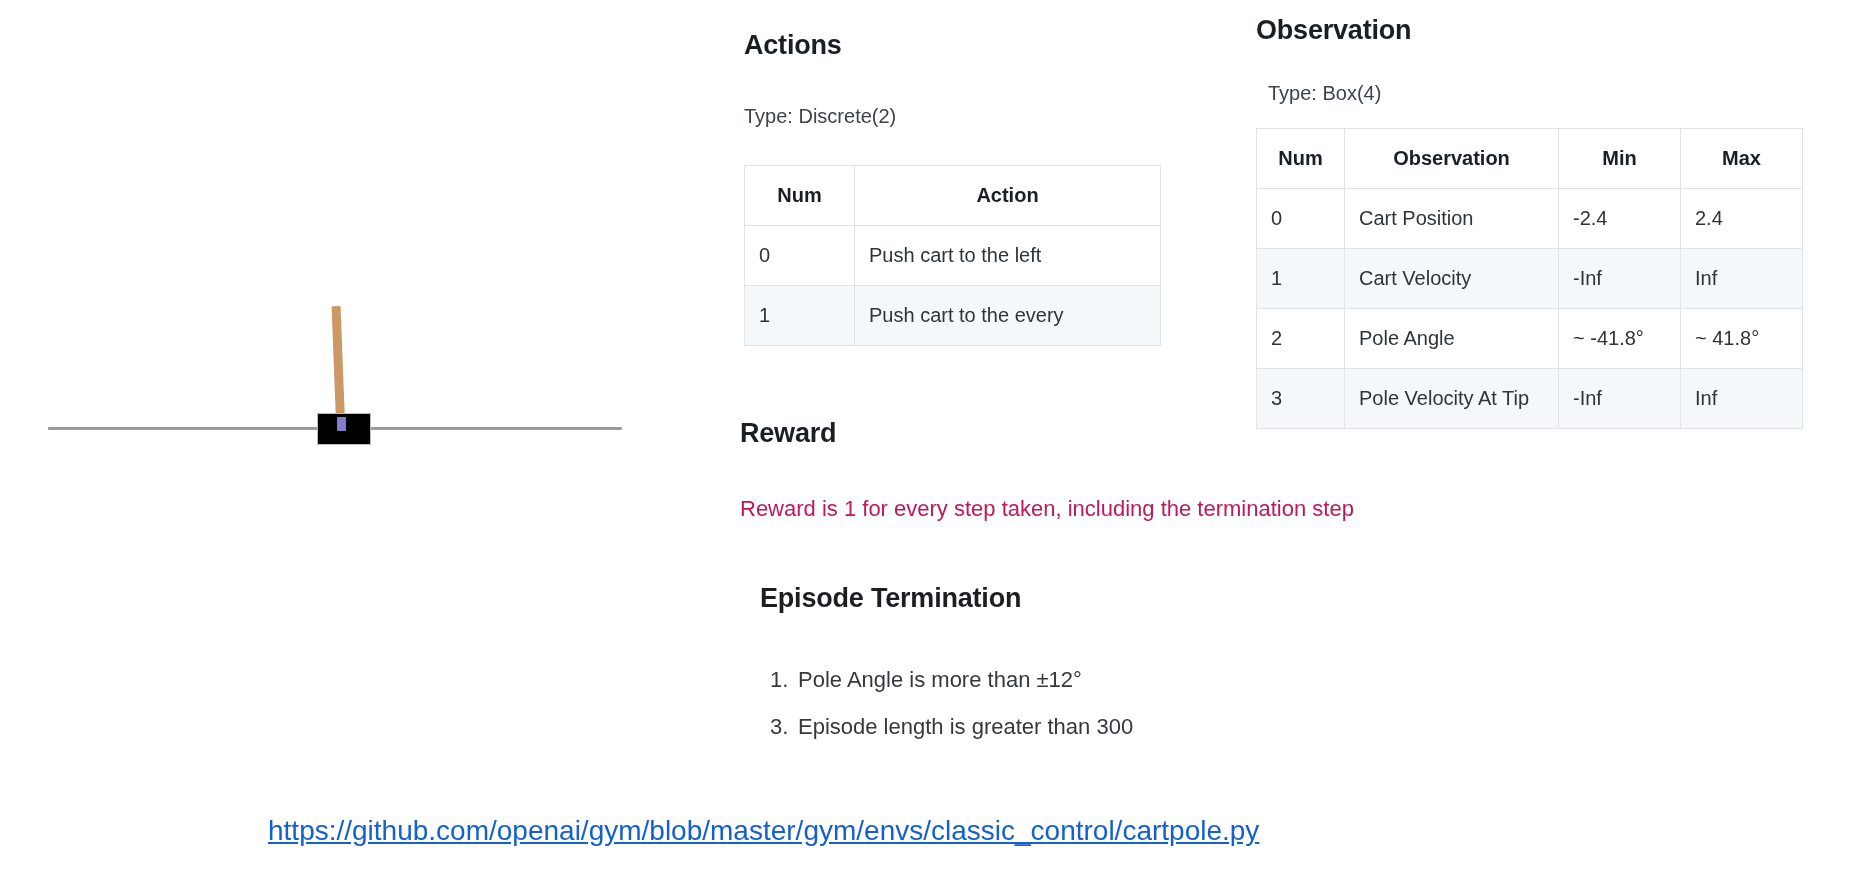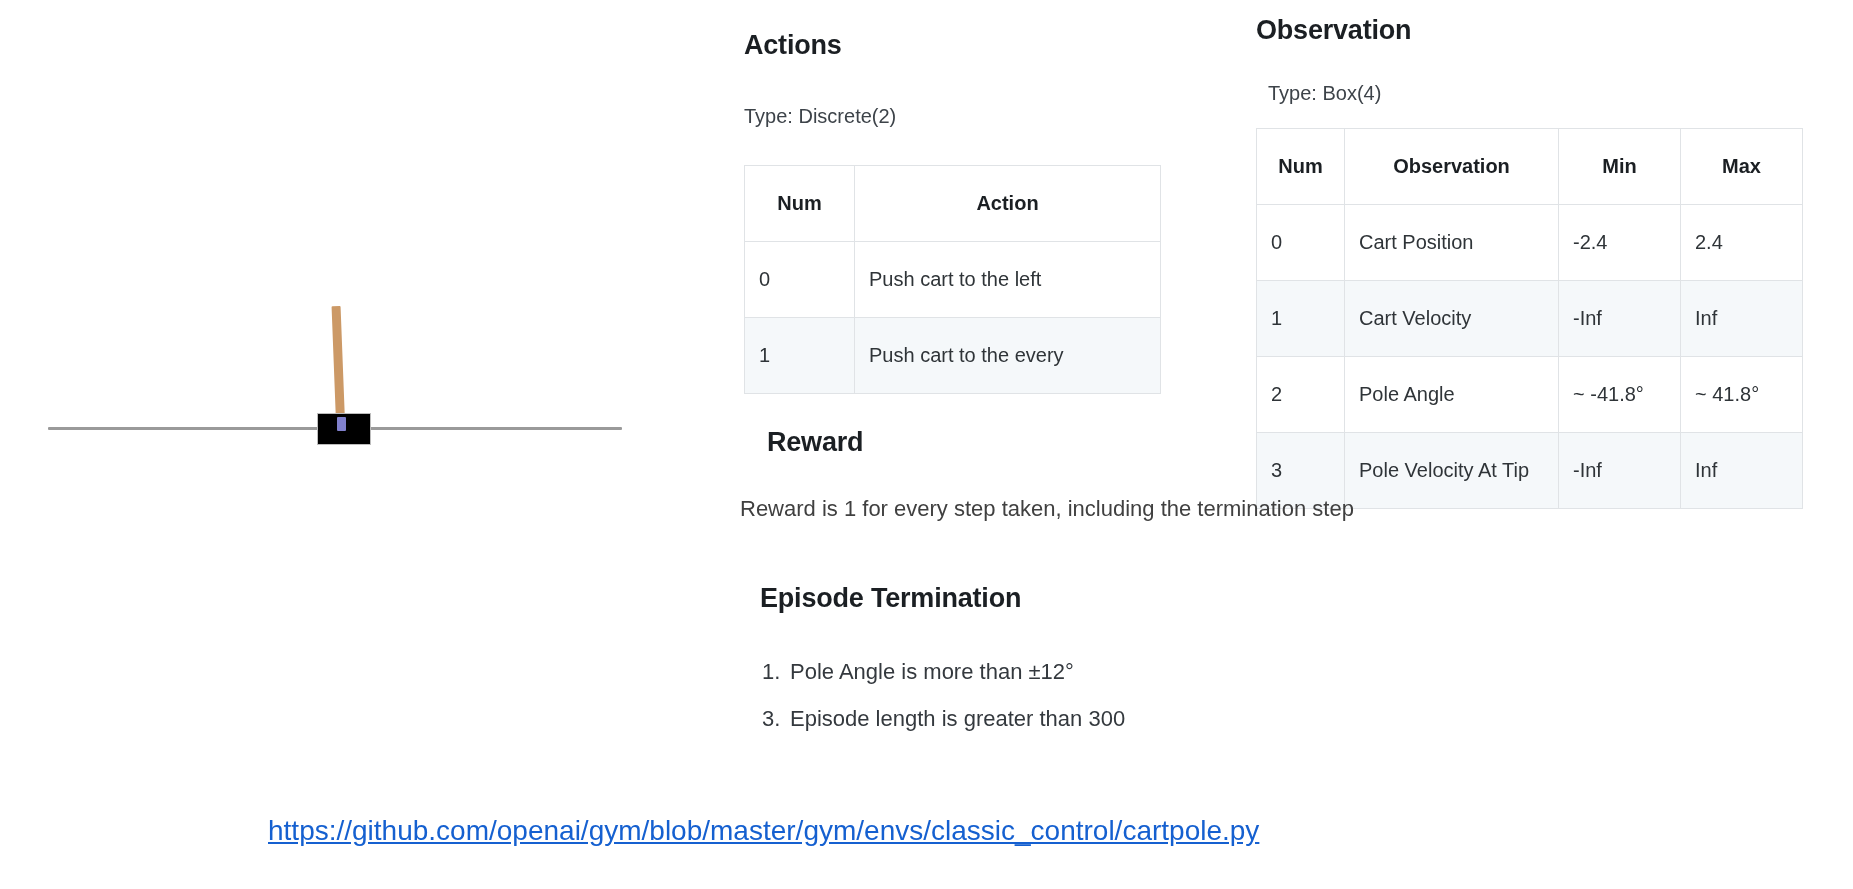--- a/index.html
+++ b/index.html
@@ -75,37 +75,37 @@
   }
   .type-line {
     position: absolute;
     font-size: 20px;
     color: #3d4349;
     white-space: nowrap;
   }
   .body-text {
     position: absolute;
     font-size: 22px;
-    color: #404040;
+    color: #be185d;
     white-space: nowrap;
   }
 
   
   table.md-table {
     position: absolute;
     border-collapse: collapse;
     background: #ffffff;
     table-layout: fixed;
   }
   table.md-table th,
   table.md-table td {
     border: 1px solid #e0e3e6;
     font-size: 20px;
     color: #2f3438;
-    padding: 12px 14px;
+    padding: 4px 14px;
     background: #ffffff;
     overflow: hidden;
     white-space: nowrap;
   }
   table.md-table th {
     font-weight: bold;
     text-align: center;
     color: #1b1f23;
   }
   table.md-table td {
@@ -129,21 +129,21 @@
   #observation-table col.o-num { width: 88px; }
   #observation-table col.o-obs { width: 214px; }
   #observation-table col.o-min { width: 122px; }
   #observation-table col.o-max { width: 122px; }
 
   
   #termination-list {
     position: absolute;
     left: 762px;
     top: 648px;
-    margin: 0;
+    margin: 8px;
     padding: 0;
     list-style: none;
   }
   #termination-list li {
     font-size: 22px;
     color: #34393e;
     height: 47px;
     line-height: 47px;
     white-space: nowrap;
   }
@@ -242,21 +242,21 @@
     </tr>
     <tr class="striped">
       <td>3</td>
       <td>Pole Velocity At Tip</td>
       <td>-Inf</td>
       <td>Inf</td>
     </tr>
   </tbody>
 </table>
 
-<div class="section-heading" style="left:767px; top:418px;margin-top:9px;">Reward</div>
+<div class="section-heading" style="left:740px; top:418px;">Reward</div>
 
 <div class="body-text" style="left:740px; top:496px;">Reward is 1 for every step taken, including the termination step</div>
 
 <div class="section-heading" style="left:760px; top:583px;">Episode Termination</div>
 
 <ol id="termination-list">
   <li>
     <span class="li-marker">1.</span><span>Pole Angle is more than ±12°</span>
   </li>
   <li>

